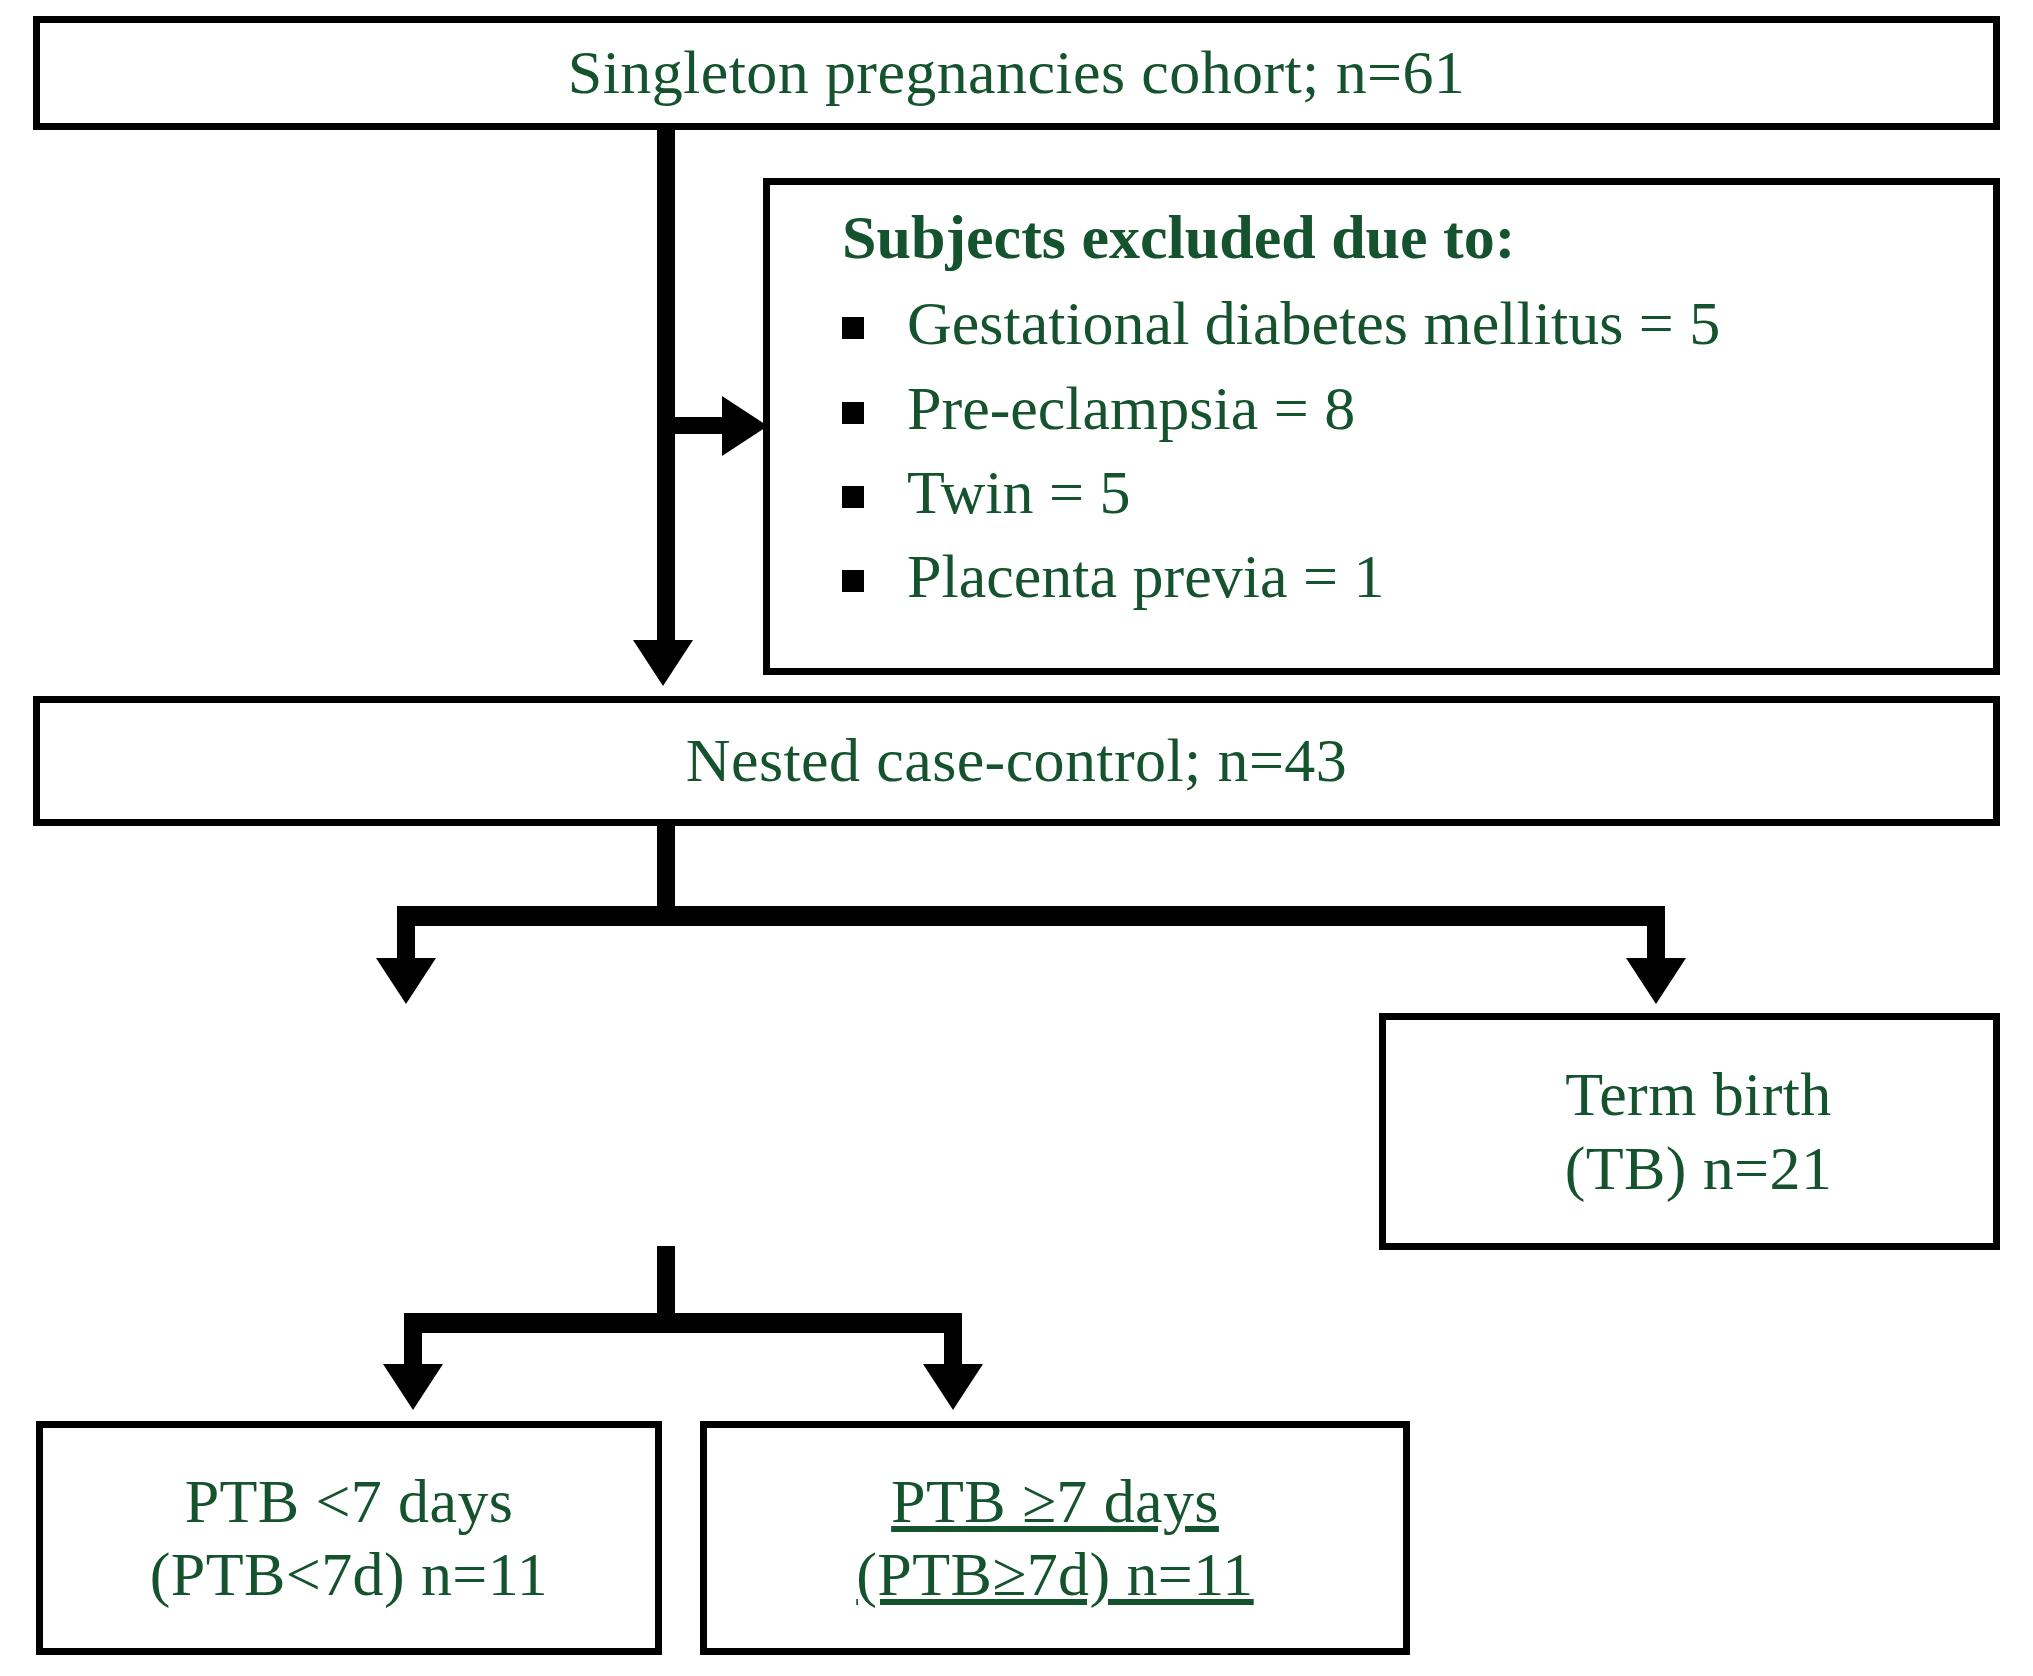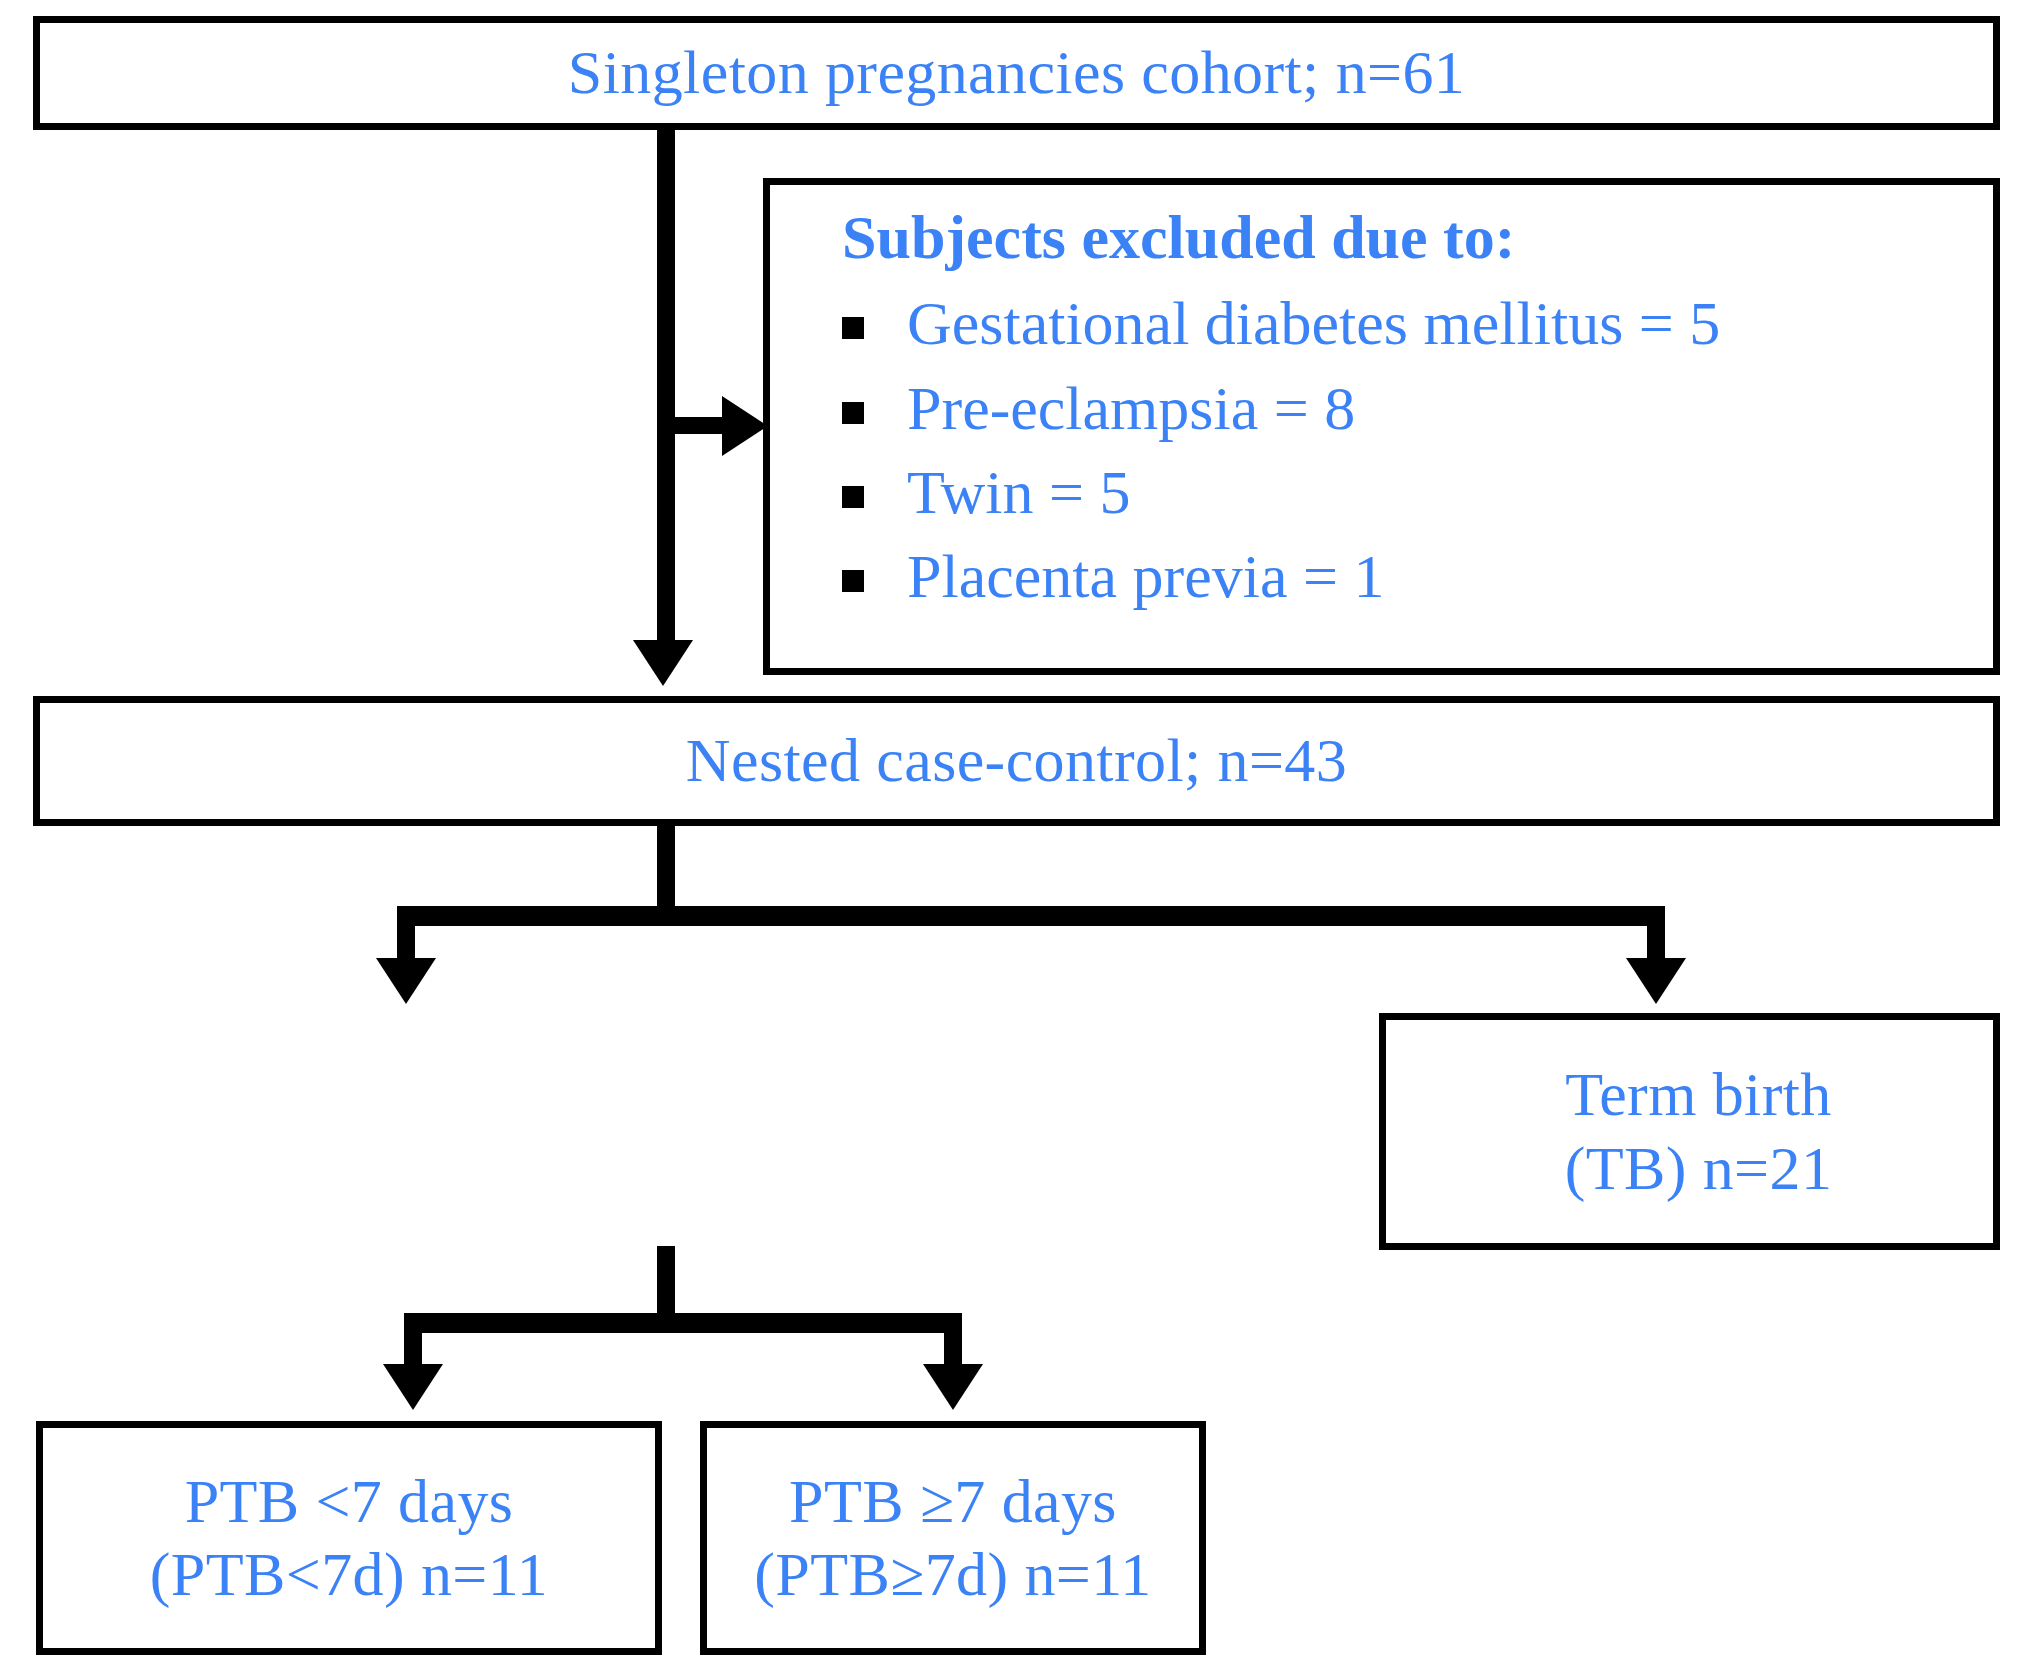--- a/index.html
+++ b/index.html
@@ -6,21 +6,21 @@
     margin: 0;
     padding: 0;
     background: #ffffff;
   }
   #canvas {
     position: relative;
     width: 2033px;
     height: 1676px;
     background: #ffffff;
     font-family: "Liberation Serif", "DejaVu Serif", serif;
-    color: #3b82f6;
+    color: #14532d;
     overflow: hidden;
   }
   .box {
     position: absolute;
     box-sizing: border-box;
     border: 7px solid #000000;
     background: #ffffff;
     display: flex;
     align-items: center;
     justify-content: center;
@@ -34,21 +34,21 @@
   }
 
   
   #box-cohort      { left: 33px;   top: 16px;   width: 1967px; height: 114px; }
   #box-excluded    { left: 763px;  top: 178px;  width: 1237px; height: 497px;
                      display: block; text-align: left; padding: 18px 4px 0 0; }
   #box-nested      { left: 33px;   top: 696px;  width: 1967px; height: 130px; }
   #box-ptb         { left: 33px;   top: 1013px; width: 1299px; height: 237px; }
   #box-tb          { left: 1379px; top: 1013px; width: 621px;  height: 237px; padding-left: 18px; }
   #box-ptb-lt7     { left: 36px;   top: 1421px; width: 626px;  height: 234px; }
-  #box-ptb-ge7     { left: 700px;  top: 1421px; width: 506px;  height: 234px; }
+  #box-ptb-ge7     { left: 700px;  top: 1421px; width: 710px;  height: 234px; text-decoration: underline; }
 
   
   .excl-title {
     font-size: 62px;
     font-weight: bold;
     padding-left: 72px;
     line-height: 1.12;
   }
   .excl-list {
     list-style: none;

